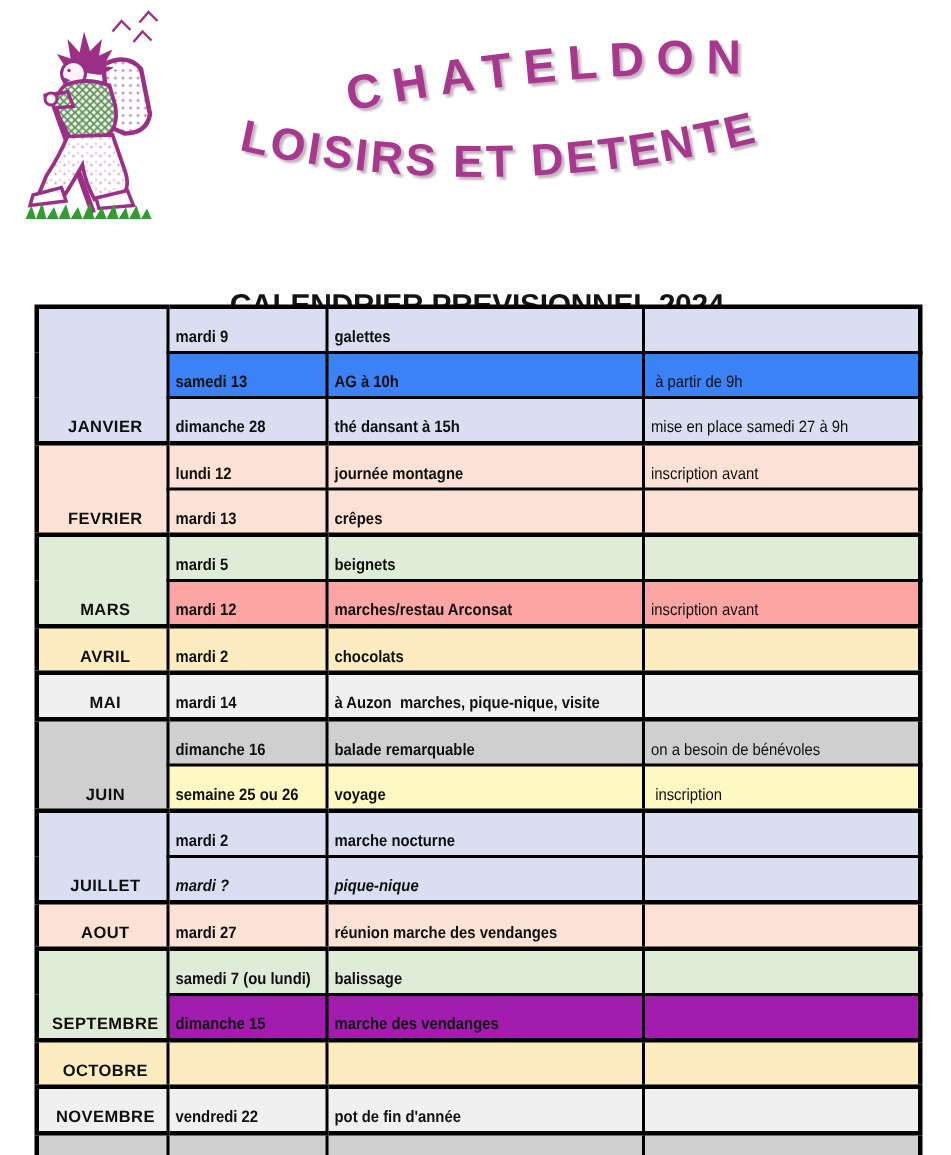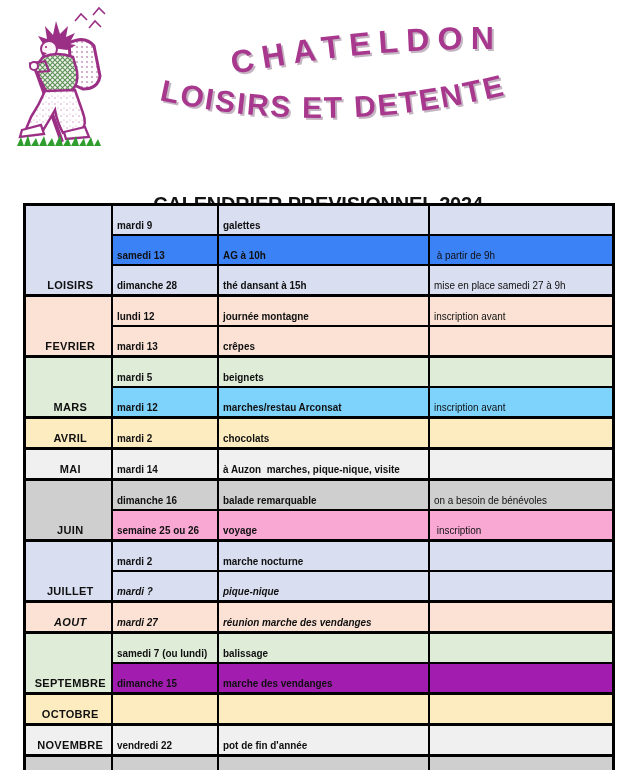--- a/index.html
+++ b/index.html
@@ -107,21 +107,21 @@
 
 <table class="cal">
   <colgroup>
     <col style="width:87px">
     <col style="width:105px">
     <col style="width:211px">
     <col style="width:185px">
   </colgroup>
   <tbody>
       <tr class="sec-start" style="background: rgb(217, 222, 240);">
-        <td rowspan="3" class="month-cell"><span class="mt">LOISIRS</span></td>
+        <td rowspan="3" class="month-cell"><span class="mt">JANVIER</span></td>
         <td class="date-cell"><span class="ct">mardi 9</span></td>
         <td class="event-cell"><span class="ct">galettes</span></td>
         <td class="note-cell"><span class="ct"></span></td>
       </tr>
       <tr style="background: #3b82f6;">
         <td class="date-cell"><span class="ct">samedi 13</span></td>
         <td class="event-cell"><span class="ct">AG à 10h</span></td>
         <td class="note-cell"><span class="ct"> à partir de 9h</span></td>
       </tr>
       <tr style="background: rgb(217, 222, 240);">
@@ -139,21 +139,21 @@
         <td class="date-cell"><span class="ct">mardi 13</span></td>
         <td class="event-cell"><span class="ct">crêpes</span></td>
         <td class="note-cell"><span class="ct"></span></td>
       </tr>
       <tr class="sec-start" style="background: rgb(223, 236, 216);">
         <td rowspan="2" class="month-cell"><span class="mt">MARS</span></td>
         <td class="date-cell"><span class="ct">mardi 5</span></td>
         <td class="event-cell"><span class="ct">beignets</span></td>
         <td class="note-cell"><span class="ct"></span></td>
       </tr>
-      <tr style="background: #7dd3fc; text-decoration: underline;">
+      <tr style="background: #fca5a5; text-decoration: underline;">
         <td class="date-cell"><span class="ct">mardi 12</span></td>
         <td class="event-cell"><span class="ct">marches/restau Arconsat</span></td>
         <td class="note-cell"><span class="ct">inscription avant</span></td>
       </tr>
       <tr class="sec-start" style="background: rgb(252, 236, 192); text-decoration: underline;">
         <td rowspan="1" class="month-cell"><span class="mt">AVRIL</span></td>
         <td class="date-cell"><span class="ct">mardi 2</span></td>
         <td class="event-cell"><span class="ct">chocolats</span></td>
         <td class="note-cell"><span class="ct"></span></td>
       </tr>
@@ -162,37 +162,37 @@
         <td class="date-cell"><span class="ct">mardi 14</span></td>
         <td class="event-cell"><span class="ct">à Auzon  marches, pique-nique, visite</span></td>
         <td class="note-cell"><span class="ct"></span></td>
       </tr>
       <tr class="sec-start" style="background: rgb(207, 207, 207);">
         <td rowspan="2" class="month-cell"><span class="mt">JUIN</span></td>
         <td class="date-cell"><span class="ct">dimanche 16</span></td>
         <td class="event-cell"><span class="ct">balade remarquable</span></td>
         <td class="note-cell"><span class="ct">on a besoin de bénévoles</span></td>
       </tr>
-      <tr style="background: #f9a8d4;">
+      <tr style="background: #fef9c3;">
         <td class="date-cell"><span class="ct">semaine 25 ou 26</span></td>
         <td class="event-cell"><span class="ct">voyage</span></td>
         <td class="note-cell"><span class="ct"> inscription</span></td>
       </tr>
       <tr class="sec-start" style="background: rgb(217, 222, 240);">
         <td rowspan="2" class="month-cell"><span class="mt">JUILLET</span></td>
         <td class="date-cell"><span class="ct">mardi 2</span></td>
         <td class="event-cell"><span class="ct">marche nocturne</span></td>
         <td class="note-cell"><span class="ct"></span></td>
       </tr>
       <tr style="background: rgb(217, 222, 240); font-style: italic;">
         <td class="date-cell"><span class="ct">mardi ?</span></td>
         <td class="event-cell"><span class="ct">pique-nique</span></td>
         <td class="note-cell"><span class="ct"></span></td>
       </tr>
-      <tr class="sec-start" style="background: rgb(251, 226, 213); font-style: italic;">
+      <tr class="sec-start" style="background: rgb(251, 226, 213);">
         <td rowspan="1" class="month-cell"><span class="mt">AOUT</span></td>
         <td class="date-cell"><span class="ct">mardi 27</span></td>
         <td class="event-cell"><span class="ct">réunion marche des vendanges</span></td>
         <td class="note-cell"><span class="ct"></span></td>
       </tr>
       <tr class="sec-start" style="background: rgb(223, 236, 216);">
         <td rowspan="2" class="month-cell"><span class="mt">SEPTEMBRE</span></td>
         <td class="date-cell"><span class="ct">samedi 7 (ou lundi)</span></td>
         <td class="event-cell"><span class="ct">balissage</span></td>
         <td class="note-cell"><span class="ct"></span></td>

